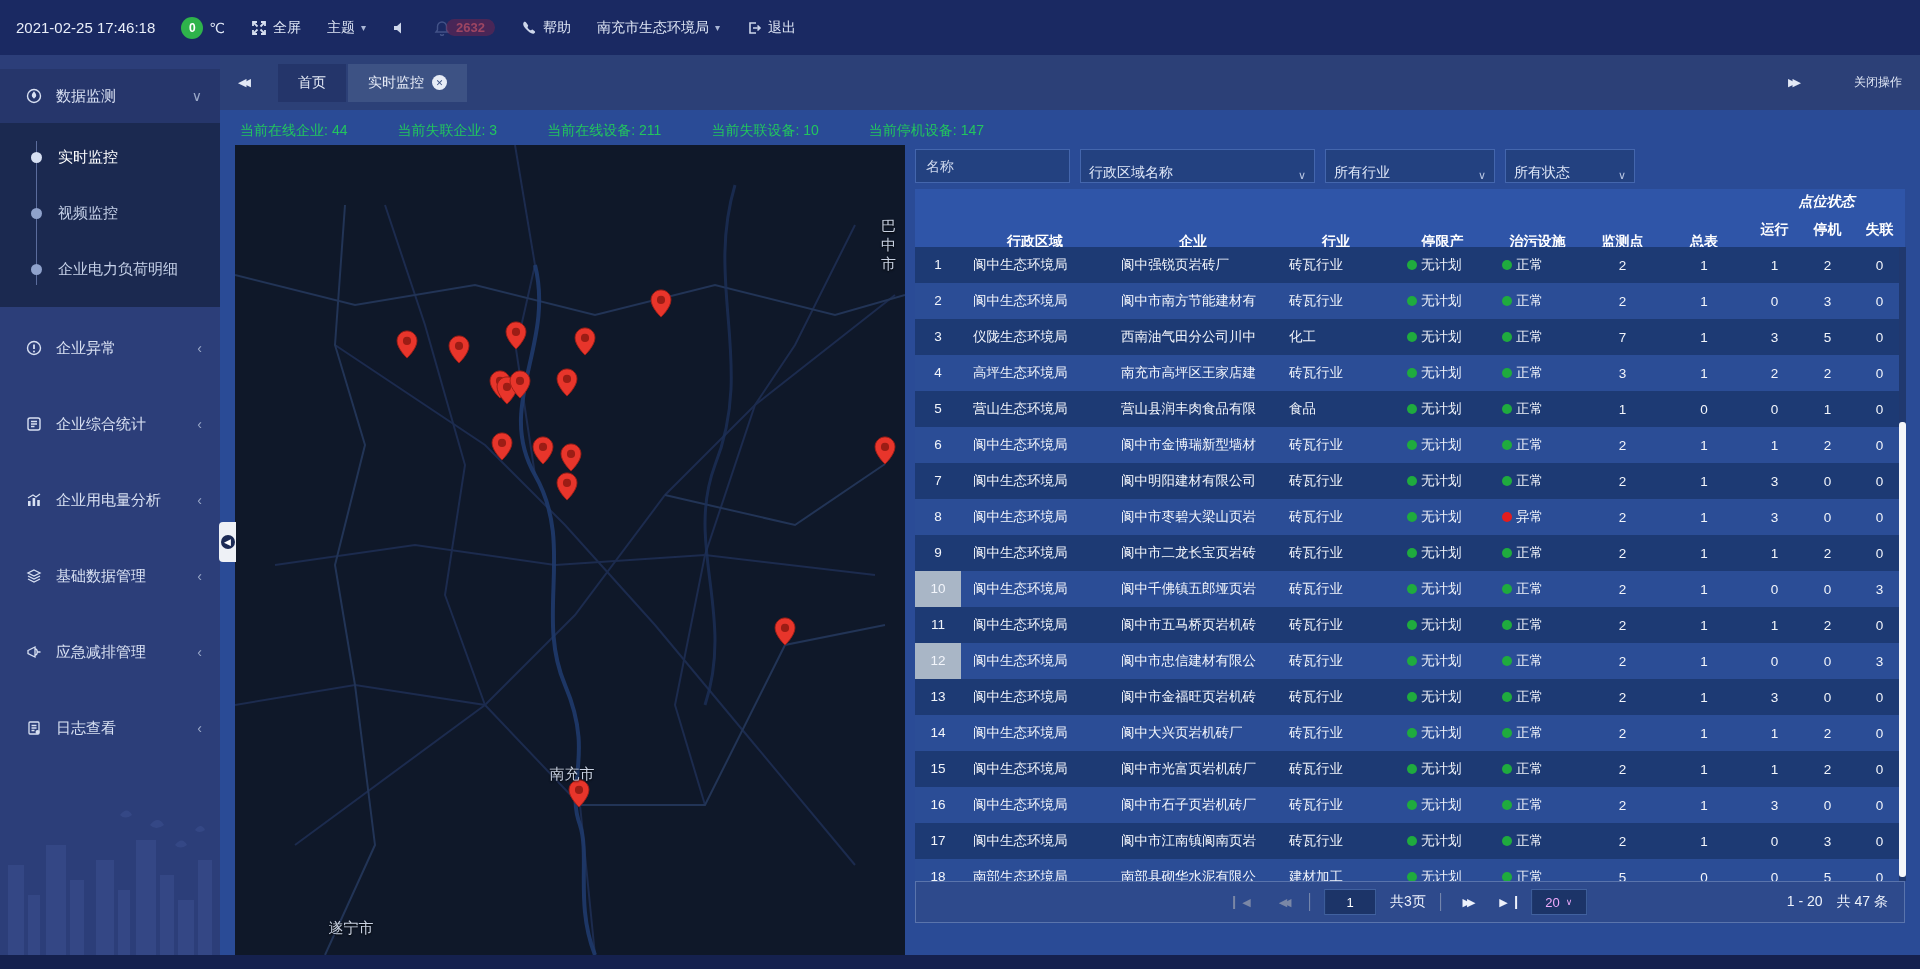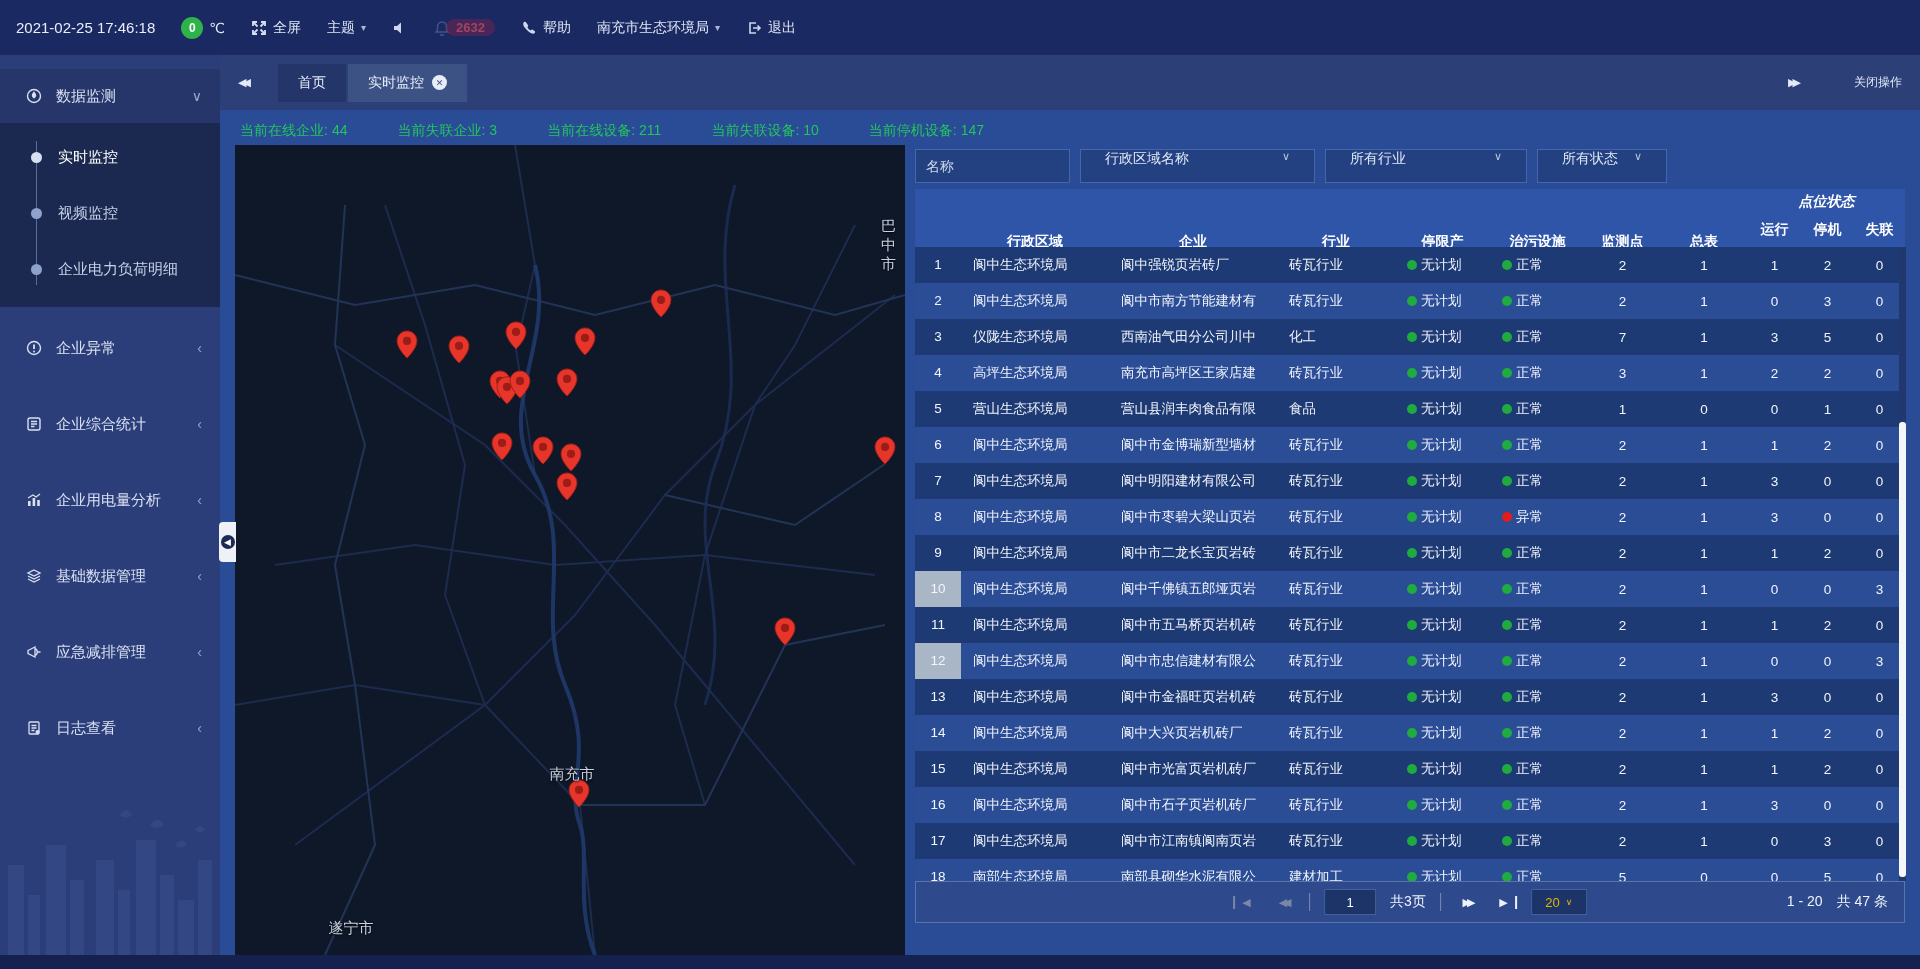--- a/index.html
+++ b/index.html
@@ -54,21 +54,21 @@
   
   .map-panel { position:absolute; left:15px; top:35px; width:670px; height:810px; background:#0f1829; overflow:hidden; }
   .map-label { position:absolute; color:#c9d2e2; font-size:15px; transform:translate(-50%,-50%); text-shadow:0 1px 2px #000; }
   .pin { position:absolute; width:22px; height:29px; cursor:pointer; }
 
   
   .right-panel { position:absolute; left:695px; top:35px; width:990px; height:810px; }
   .filters { position:absolute; left:0; top:4px; height:36px; display:flex; gap:10px; }
   .f-input { width:155px; height:34px; background:#234180; border:1px solid #4466ad; color:#dfe7f7; font-size:14px; padding:0 10px; font-family:inherit; }
   .f-input::placeholder { color:#cdd7ec; }
-  .f-select { height:34px; background:#234180; border:1px solid #4466ad; color:#dfe7f7; font-size:14px; display:flex; align-items:flex-start; justify-content:space-between; padding:0 24px; cursor:pointer; }
+  .f-select { height:34px; background:#234180; border:1px solid #4466ad; color:#dfe7f7; font-size:14px; display:flex; align-items:flex-end; justify-content:space-between; padding:0 8px; cursor:pointer; }
   .f-select .sc { font-size:11px; color:#b9c6e2; margin-left:14px; }
 
   
   .thead { position:absolute; left:0; top:44px; width:990px; height:58px; background:#2f55a8; font-size:14px; font-weight:bold; color:#fff; }
   .thead-main { display:grid; grid-template-columns:46px 148px 168px 118px 95px 95px 75px 88px; height:58px; }
   .thead-main div { display:flex; align-items:center; justify-content:center;margin-top:44px; }
   .thead-group { position:absolute; right:0; top:0; width:157px; height:58px; }
   .thead-group .gtitle { height:26px; display:flex; align-items:center; justify-content:center; font-style:italic; }
   .thead-group .gcols { display:grid; grid-template-columns:53px 53px 51px; height:30px; }
   .thead-group .gcols div { display:flex; align-items:center; justify-content:center; }
@@ -92,21 +92,21 @@
   .pager { position:absolute; left:0; top:736px; width:990px; height:42px; background:#2e4a8c; border:1px solid #5a74ac; display:flex; align-items:center; z-index:5; }
   .pager-center { position:absolute; left:50%; transform:translateX(-50%); display:flex; align-items:center; gap:14px; }
   .pg-ico { font-size:11px; letter-spacing:-4px; width:24px; text-align:center; cursor:pointer; }
   .pg-ico.dis { color:#7a87a6; }
   .pg-ico.en { color:#eef2fb; }
   .pg-bar-l { border-left:2px solid currentColor; padding-left:1px; letter-spacing:0; }
   .pg-bar-r { border-right:2px solid currentColor; padding-right:1px; letter-spacing:0; }
   .pg-div { width:1px; height:18px; background:#7c8cb0; }
   .pg-input { width:52px; height:26px; background:#1c3468; border:1px solid #41619f; color:#fff; text-align:center; font-size:13px; font-family:inherit; }
   .pg-pages { font-size:14px; color:#eef2fb; }
-  .pg-size { width:56px; height:26px; background:#1c3468; border:1px solid #41619f; color:#eab308; font-size:13px; display:flex; align-items:center; justify-content:center; gap:6px; cursor:pointer; }
+  .pg-size { width:56px; height:26px; background:#1c3468; border:1px solid #41619f; color:#f0abfc; font-size:13px; display:flex; align-items:center; justify-content:center; gap:6px; cursor:pointer; }
   .pg-size .sc { font-size:9px; }
   .pager-right { position:absolute; right:16px; font-size:14px; color:#eef2fb; display:flex; gap:14px; }
 
   .bottom-strip { position:absolute; left:0; top:955px; width:1920px; height:14px; background:#15214e; }
 </style>
 </head>
 <body>
 
 <div class="header">
   <div class="hright">
@@ -382,21 +382,21 @@
   </div>
 
   <div class="right-panel">
 
     <div class="filters">
       <input class="f-input" placeholder="名称" style="">
       <div class="f-select" style="width:235px">
         <span>行政区域名称</span>
         <span class="sc">∨</span>
       </div>
-      <div class="f-select" style="width:202px">
+      <div class="f-select" style="width:170px">
         <span>所有行业</span>
         <span class="sc">∨</span>
       </div>
       <div class="f-select" style="width:130px">
         <span>所有状态</span>
         <span class="sc">∨</span>
       </div>
     </div>
 
     <div class="thead">

